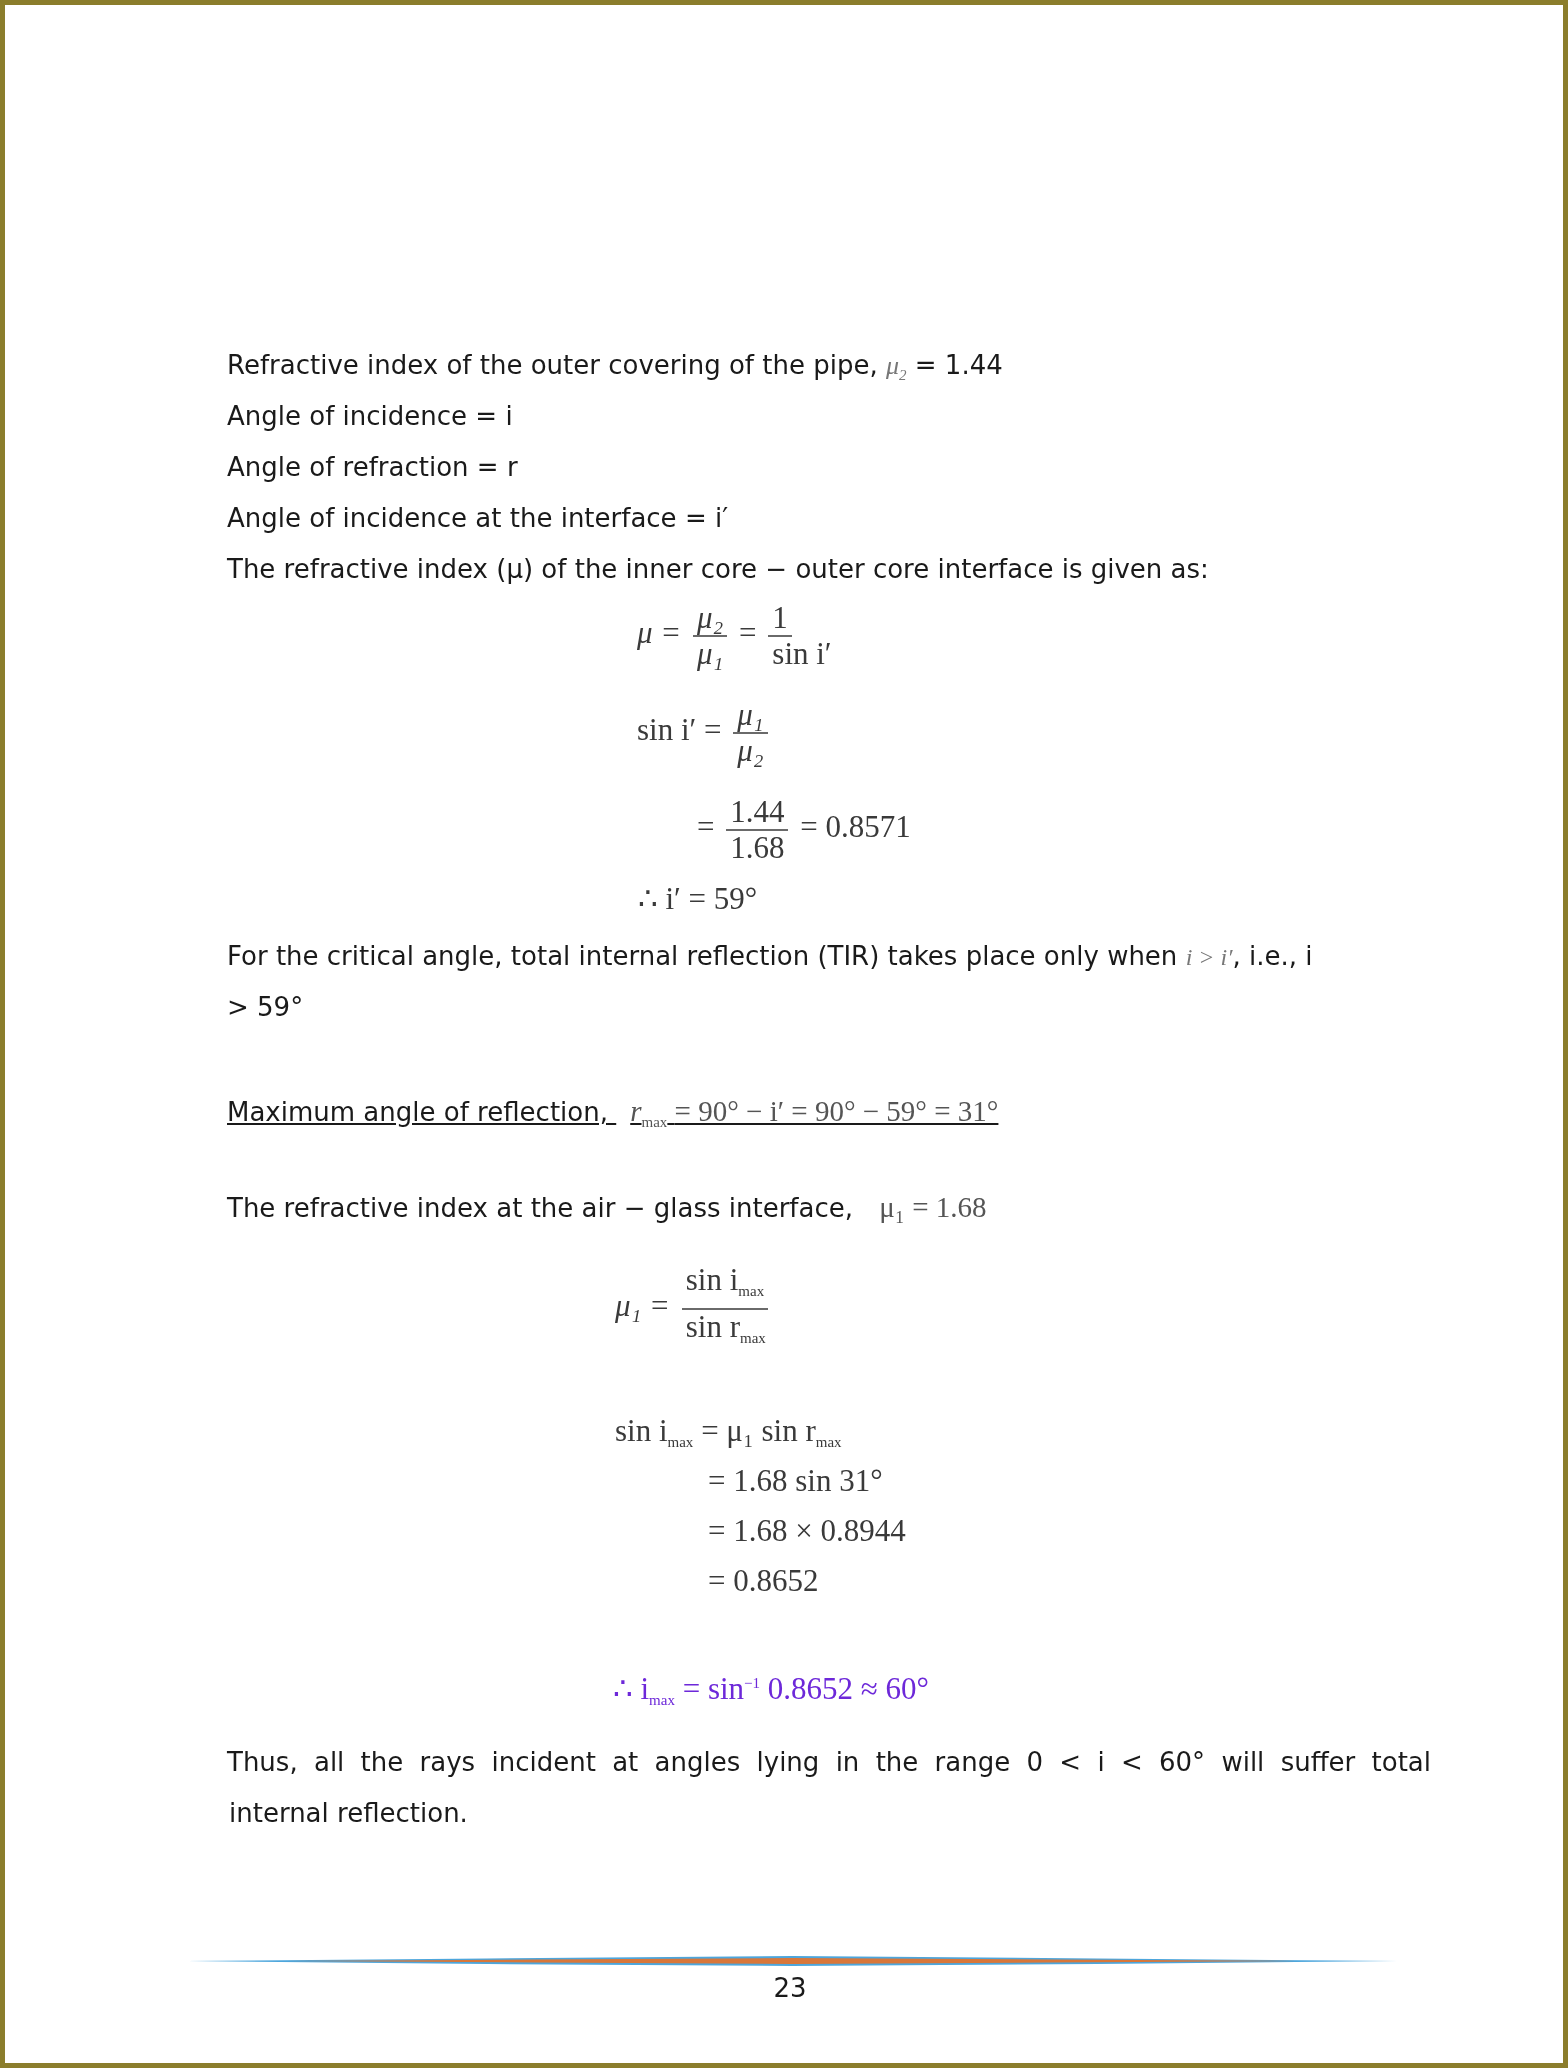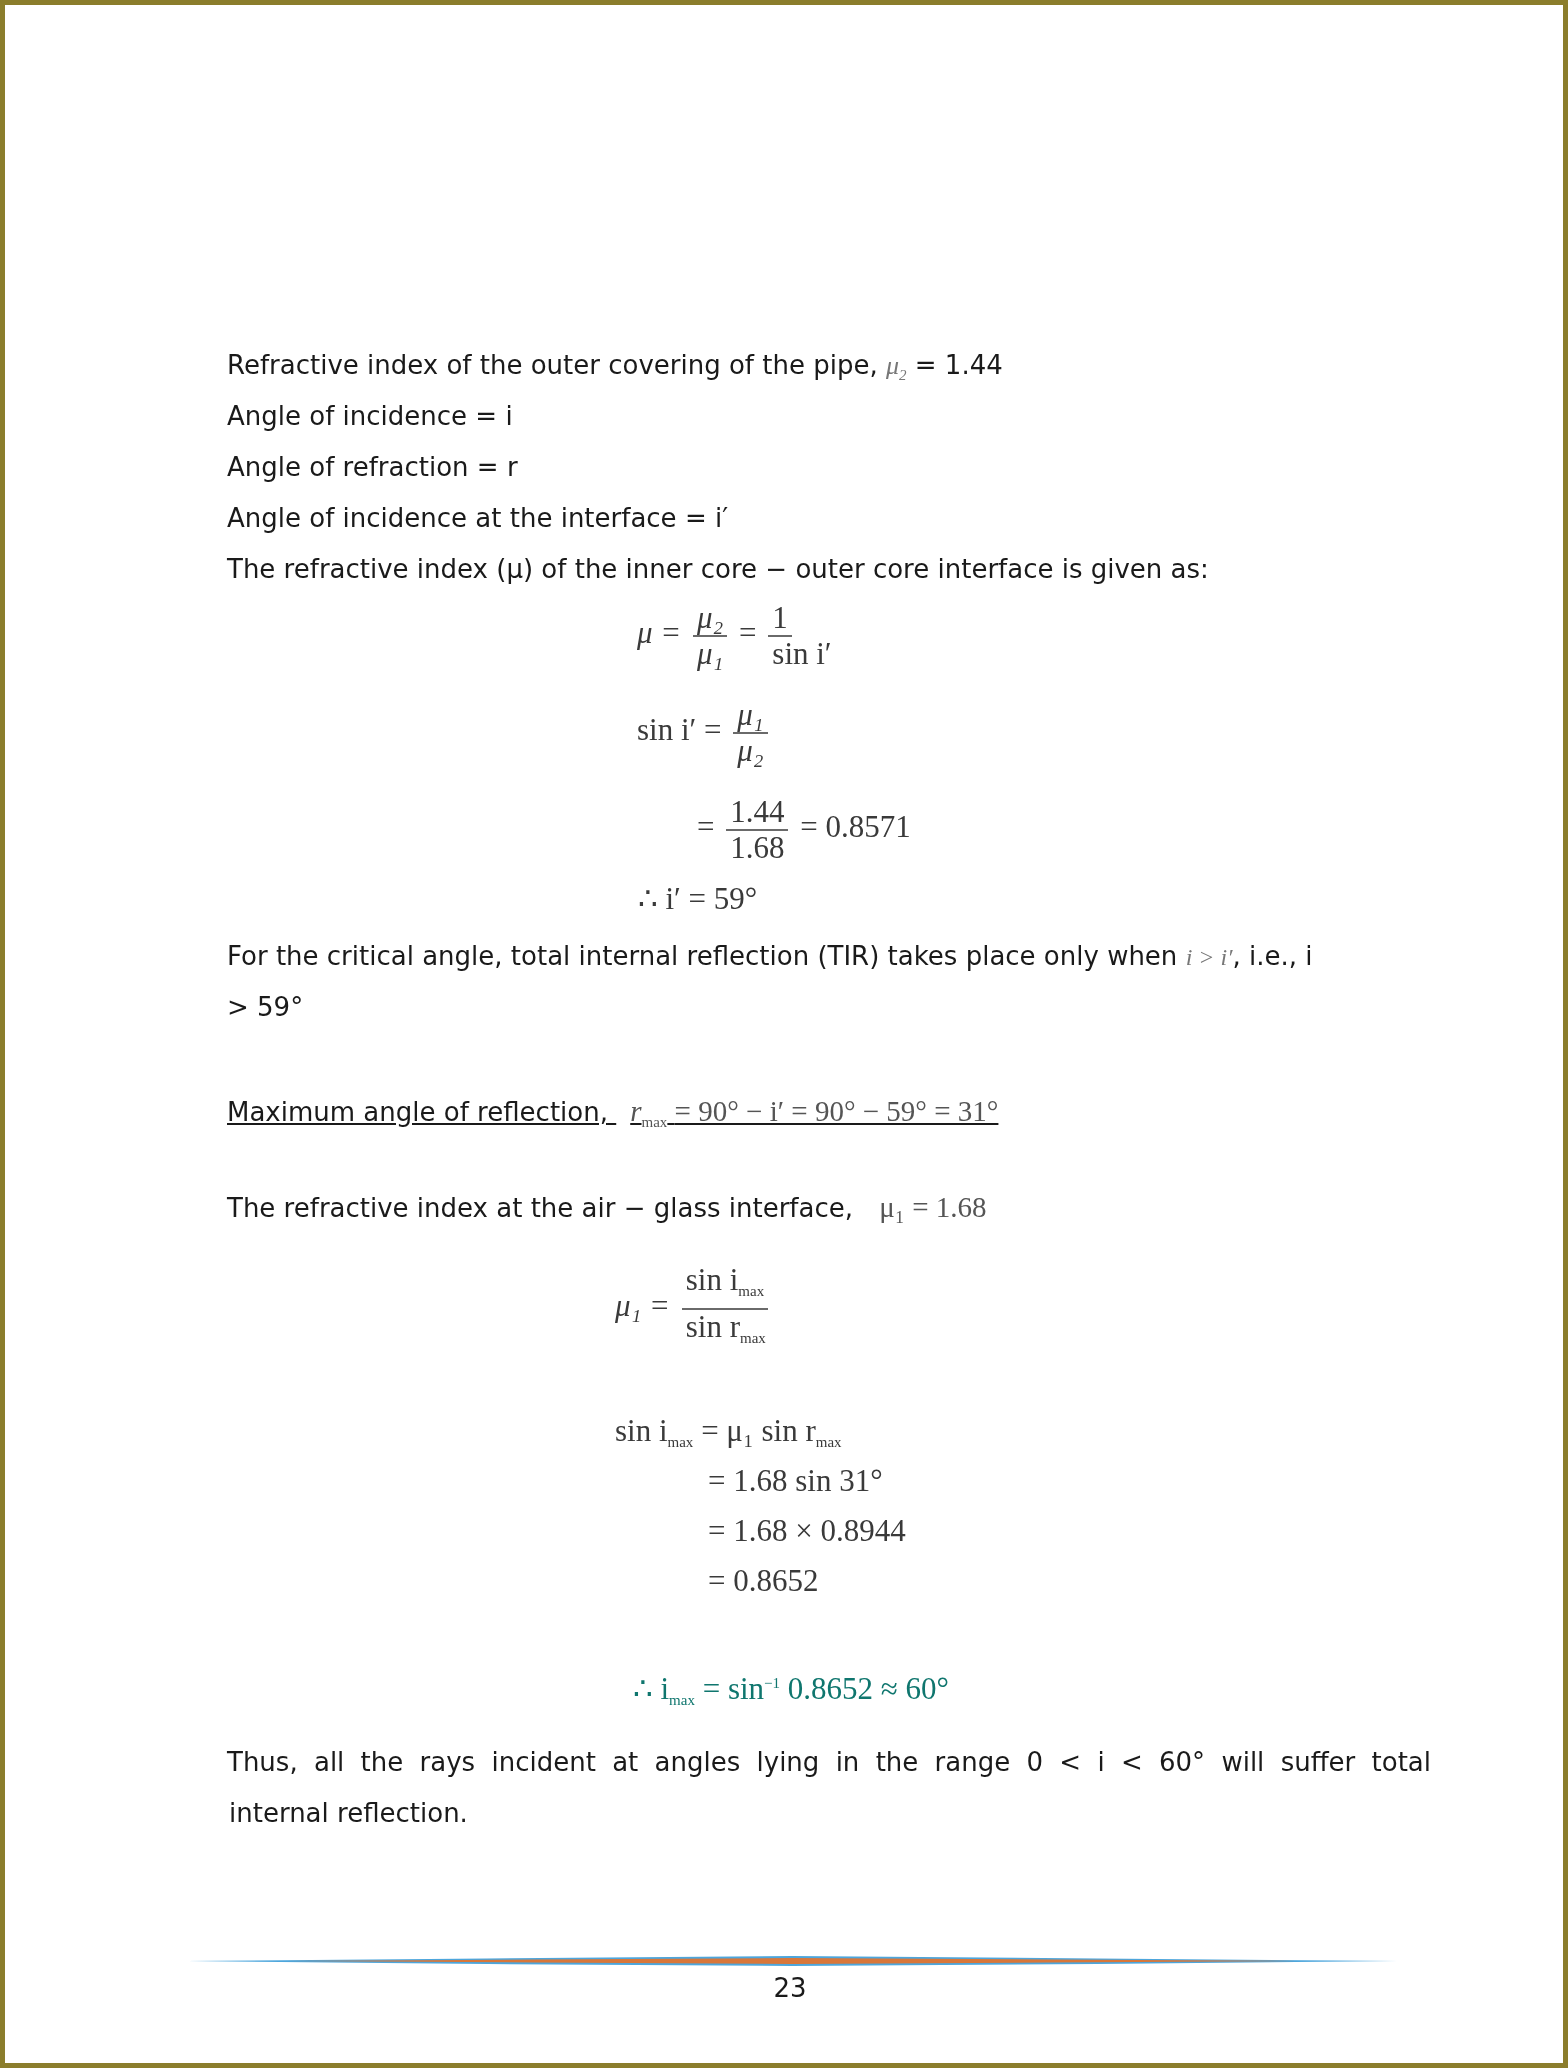--- a/index.html
+++ b/index.html
@@ -94,21 +94,21 @@
     </span>
   </div>
 
   <div class="eq" style="left:610px; top:1408px;">
     <span>sin i</span><span class="sub">max</span><span> = μ₁ sin r</span><span class="sub">max</span>
   </div>
   <div class="eq" style="left:703px; top:1458px;">= 1.68 sin 31°</div>
   <div class="eq" style="left:703px; top:1508px;">= 1.68 × 0.8944</div>
   <div class="eq" style="left:703px; top:1558px;">= 0.8652</div>
 
-  <div class="eq" style="left:628px; top:1660px; color:#0f766e;font-family:Liberation Serif, serif;">
+  <div class="eq" style="left:608px; top:1660px; color:#6d28d9;font-family:Liberation Serif, serif;">
     <span>∴ i</span><span class="sub">max</span><span> = sin</span><sup>−1</sup><span> 0.8652 ≈ 60°</span>
   </div>
 
   <div class="p" style="top:1737px; width:1204px; text-align:justify; text-align-last:justify;">Thus, all the rays incident at angles lying in the range 0 &lt; i &lt; 60° will suffer total</div>
   <div class="p" style="top:1788px; left:184px;">internal reflection.</div>
 
   <svg class="footer-line" viewBox="0 0 1210 12" preserveAspectRatio="none">
     <polygon points="0,6 300,3.5 605,1 910,3.5 1210,6 910,9 605,11 300,9" fill="#4da6dc"></polygon>
     <polygon points="100,6 350,4.5 605,3 860,4.5 1110,6 860,7.5 605,9 350,7.5" fill="#d9773a"></polygon>
   </svg>

